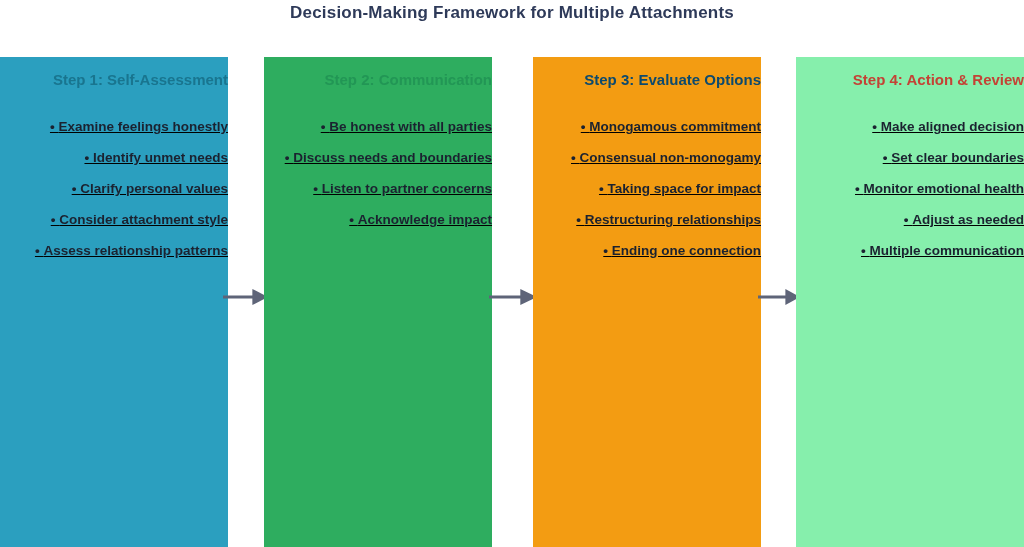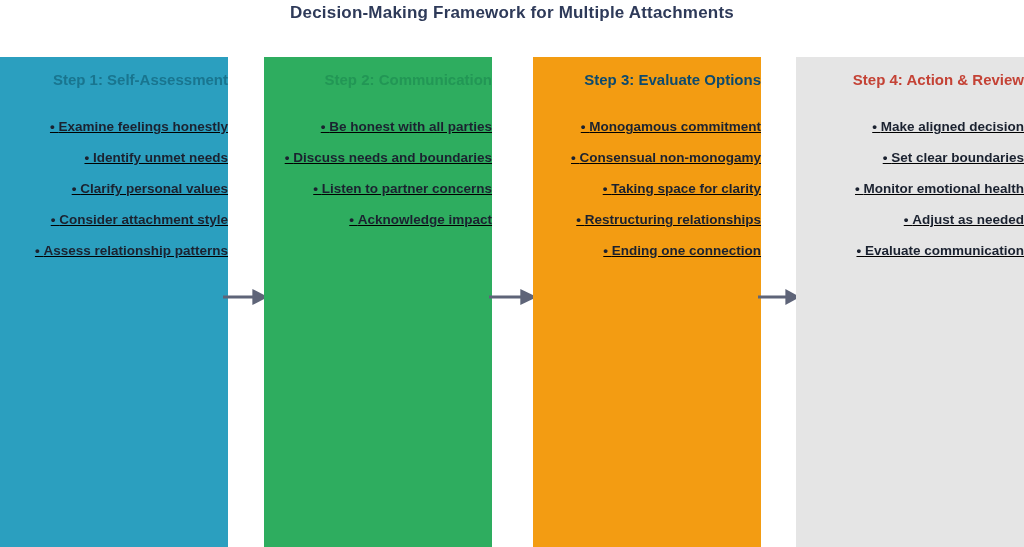--- a/index.html
+++ b/index.html
@@ -31,21 +31,21 @@
   .col {
     position: absolute;
     top: 57px;
     width: 228px;
     height: 490px;
     text-align: right;
   }
   .col-1 { left: 0px;   background: #2b9fbf; }
   .col-2 { left: 264px; background: #2ead5f; }
   .col-3 { left: 533px; background: #f39c12; }
-  .col-4 { left: 796px; background: #e5e5e5; }
+  .col-4 { left: 796px; background: #86efac; }
 
   .col-header {
     margin-top: 14px;
     font-size: 15px;
     font-weight: bold;
     line-height: 18px;
   }
   .col-1 .col-header { color: #19758f; }
   .col-2 .col-header { color: #229655; }
   .col-3 .col-header { color: #0c4a6e; }
@@ -123,21 +123,21 @@
         <polygon points="30,0 46,8 30,16"></polygon>
       </g>
     </svg>
   </div>
 
   <div class="col col-3">
     <div class="col-header">Step 3: Evaluate Options</div>
     <ul class="items">
       <li>Monogamous commitment</li>
       <li>Consensual non-monogamy</li>
-      <li>Taking space for clarity</li>
+      <li>Taking space for impact</li>
       <li>Restructuring relationships</li>
       <li>Ending one connection</li>
     </ul>
   </div>
 
   <div class="arrow arrow-3">
     <svg viewBox="0 0 46 16" preserveAspectRatio="none">
       <g class="shape">
         <rect x="0" y="6.5" width="33" height="3"></rect>
         <polygon points="30,0 46,8 30,16"></polygon>
@@ -145,17 +145,17 @@
     </svg>
   </div>
 
   <div class="col col-4">
     <div class="col-header">Step 4: Action &amp; Review</div>
     <ul class="items">
       <li>Make aligned decision</li>
       <li>Set clear boundaries</li>
       <li>Monitor emotional health</li>
       <li>Adjust as needed</li>
-      <li>Evaluate communication</li>
+      <li>Multiple communication</li>
     </ul>
   </div>
 
 </div>
 
 </body></html>

